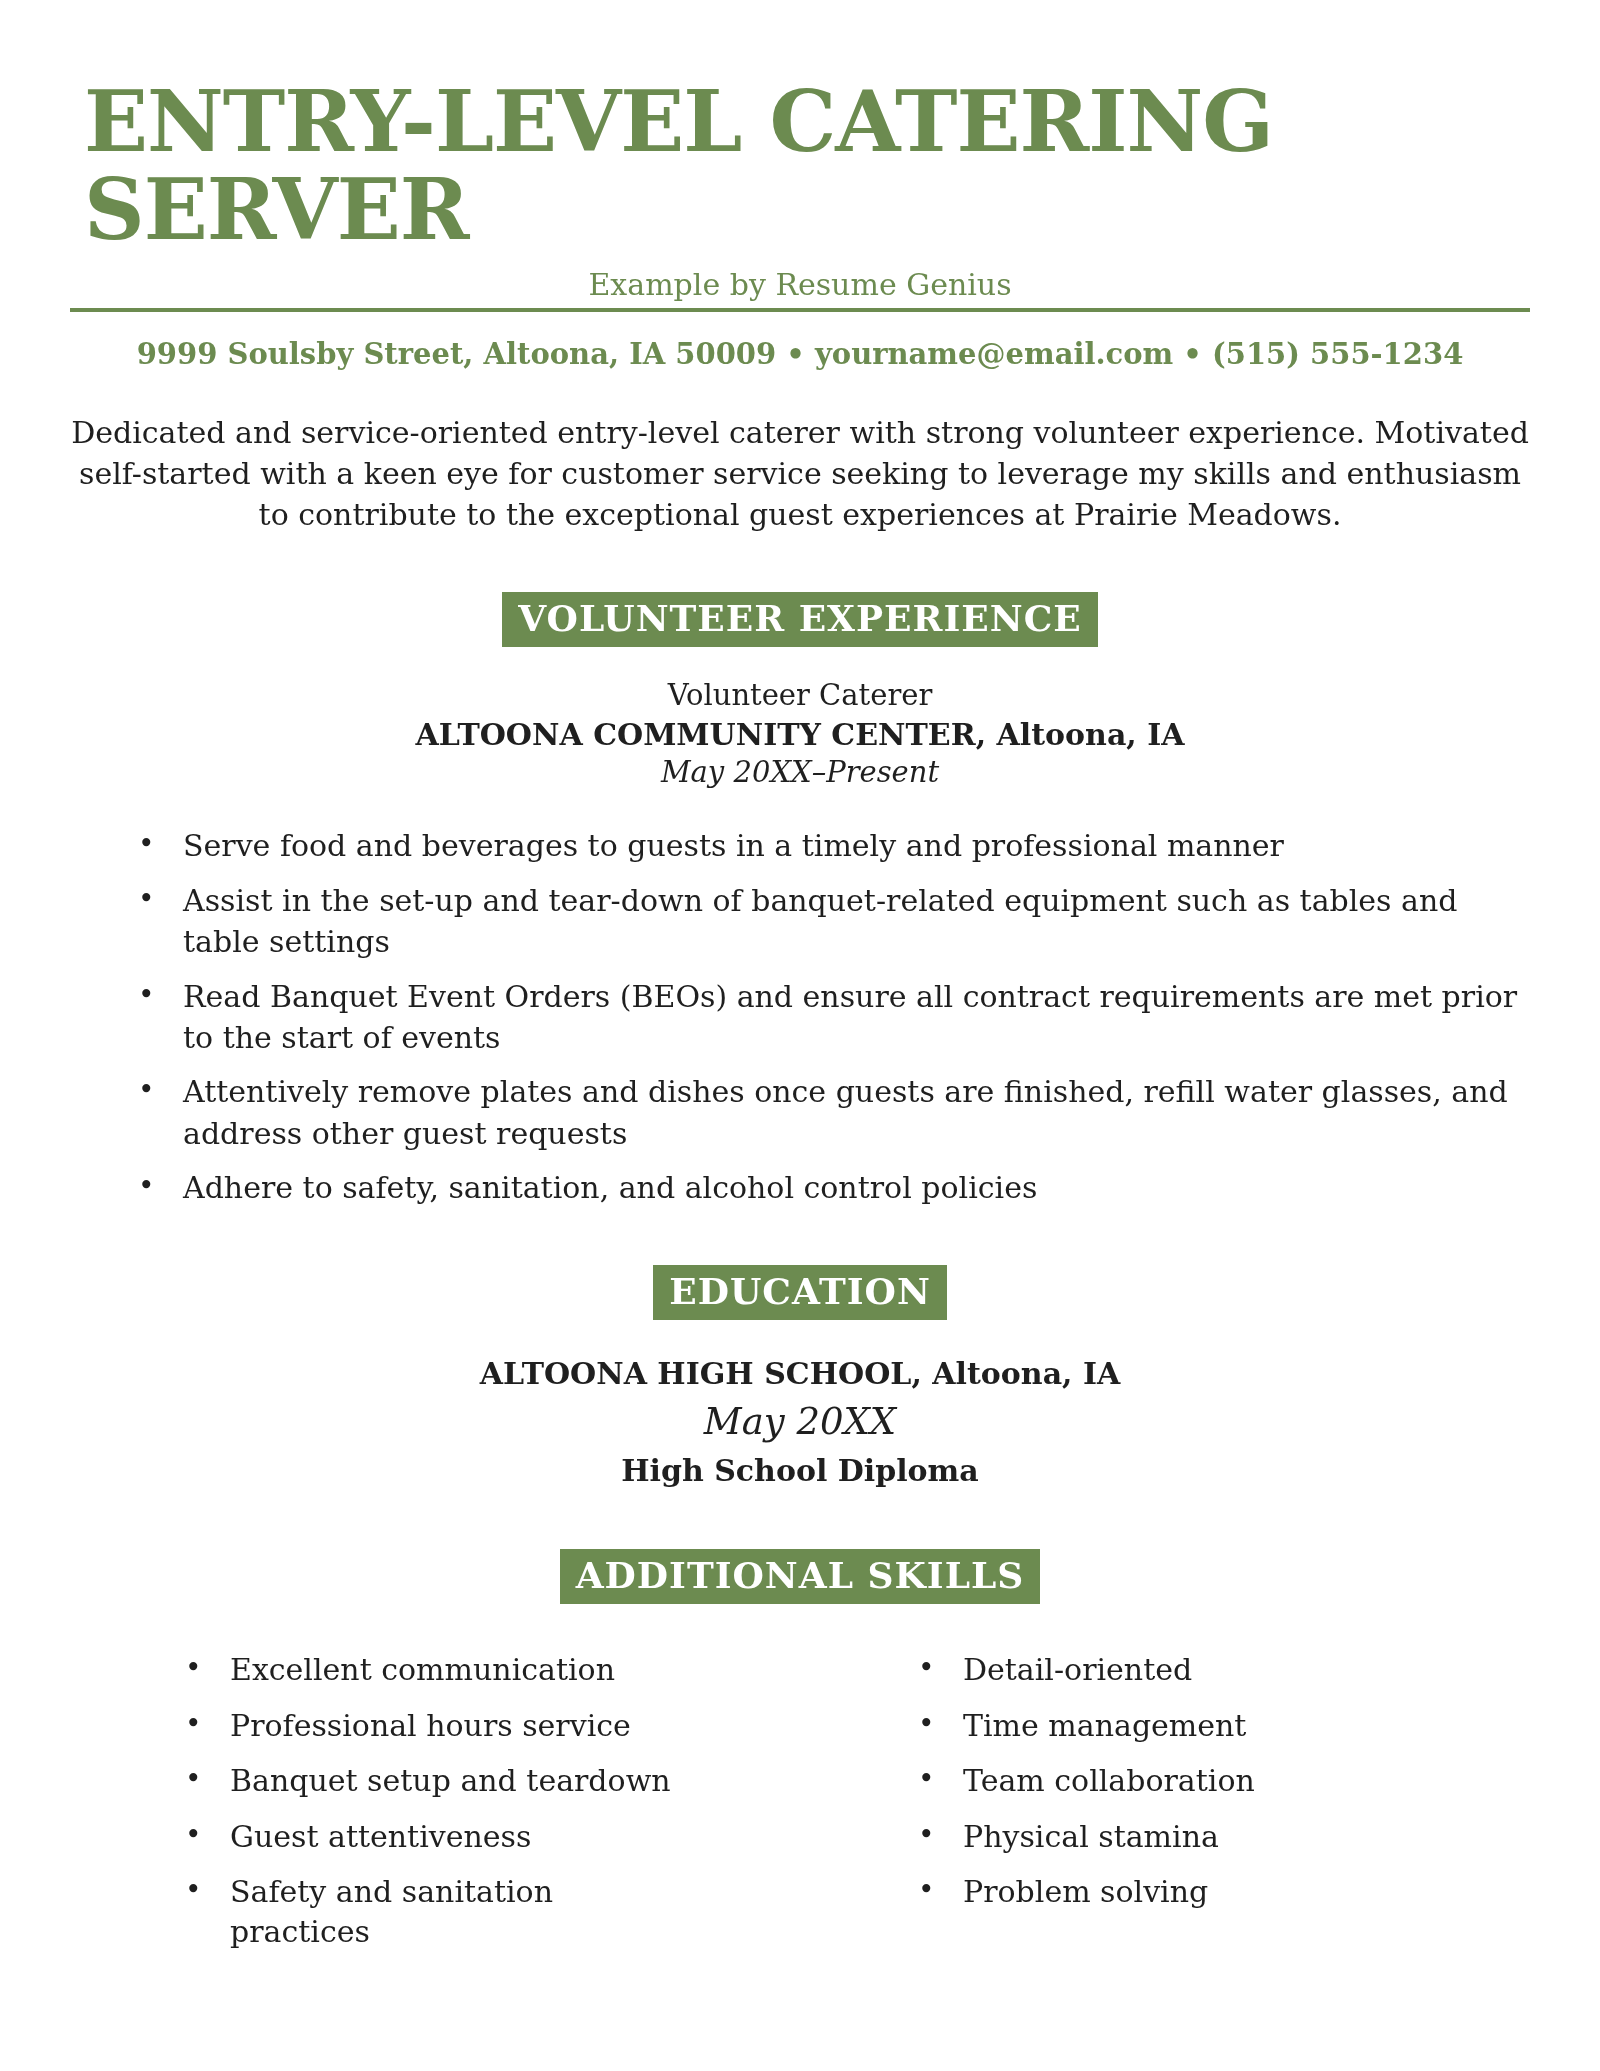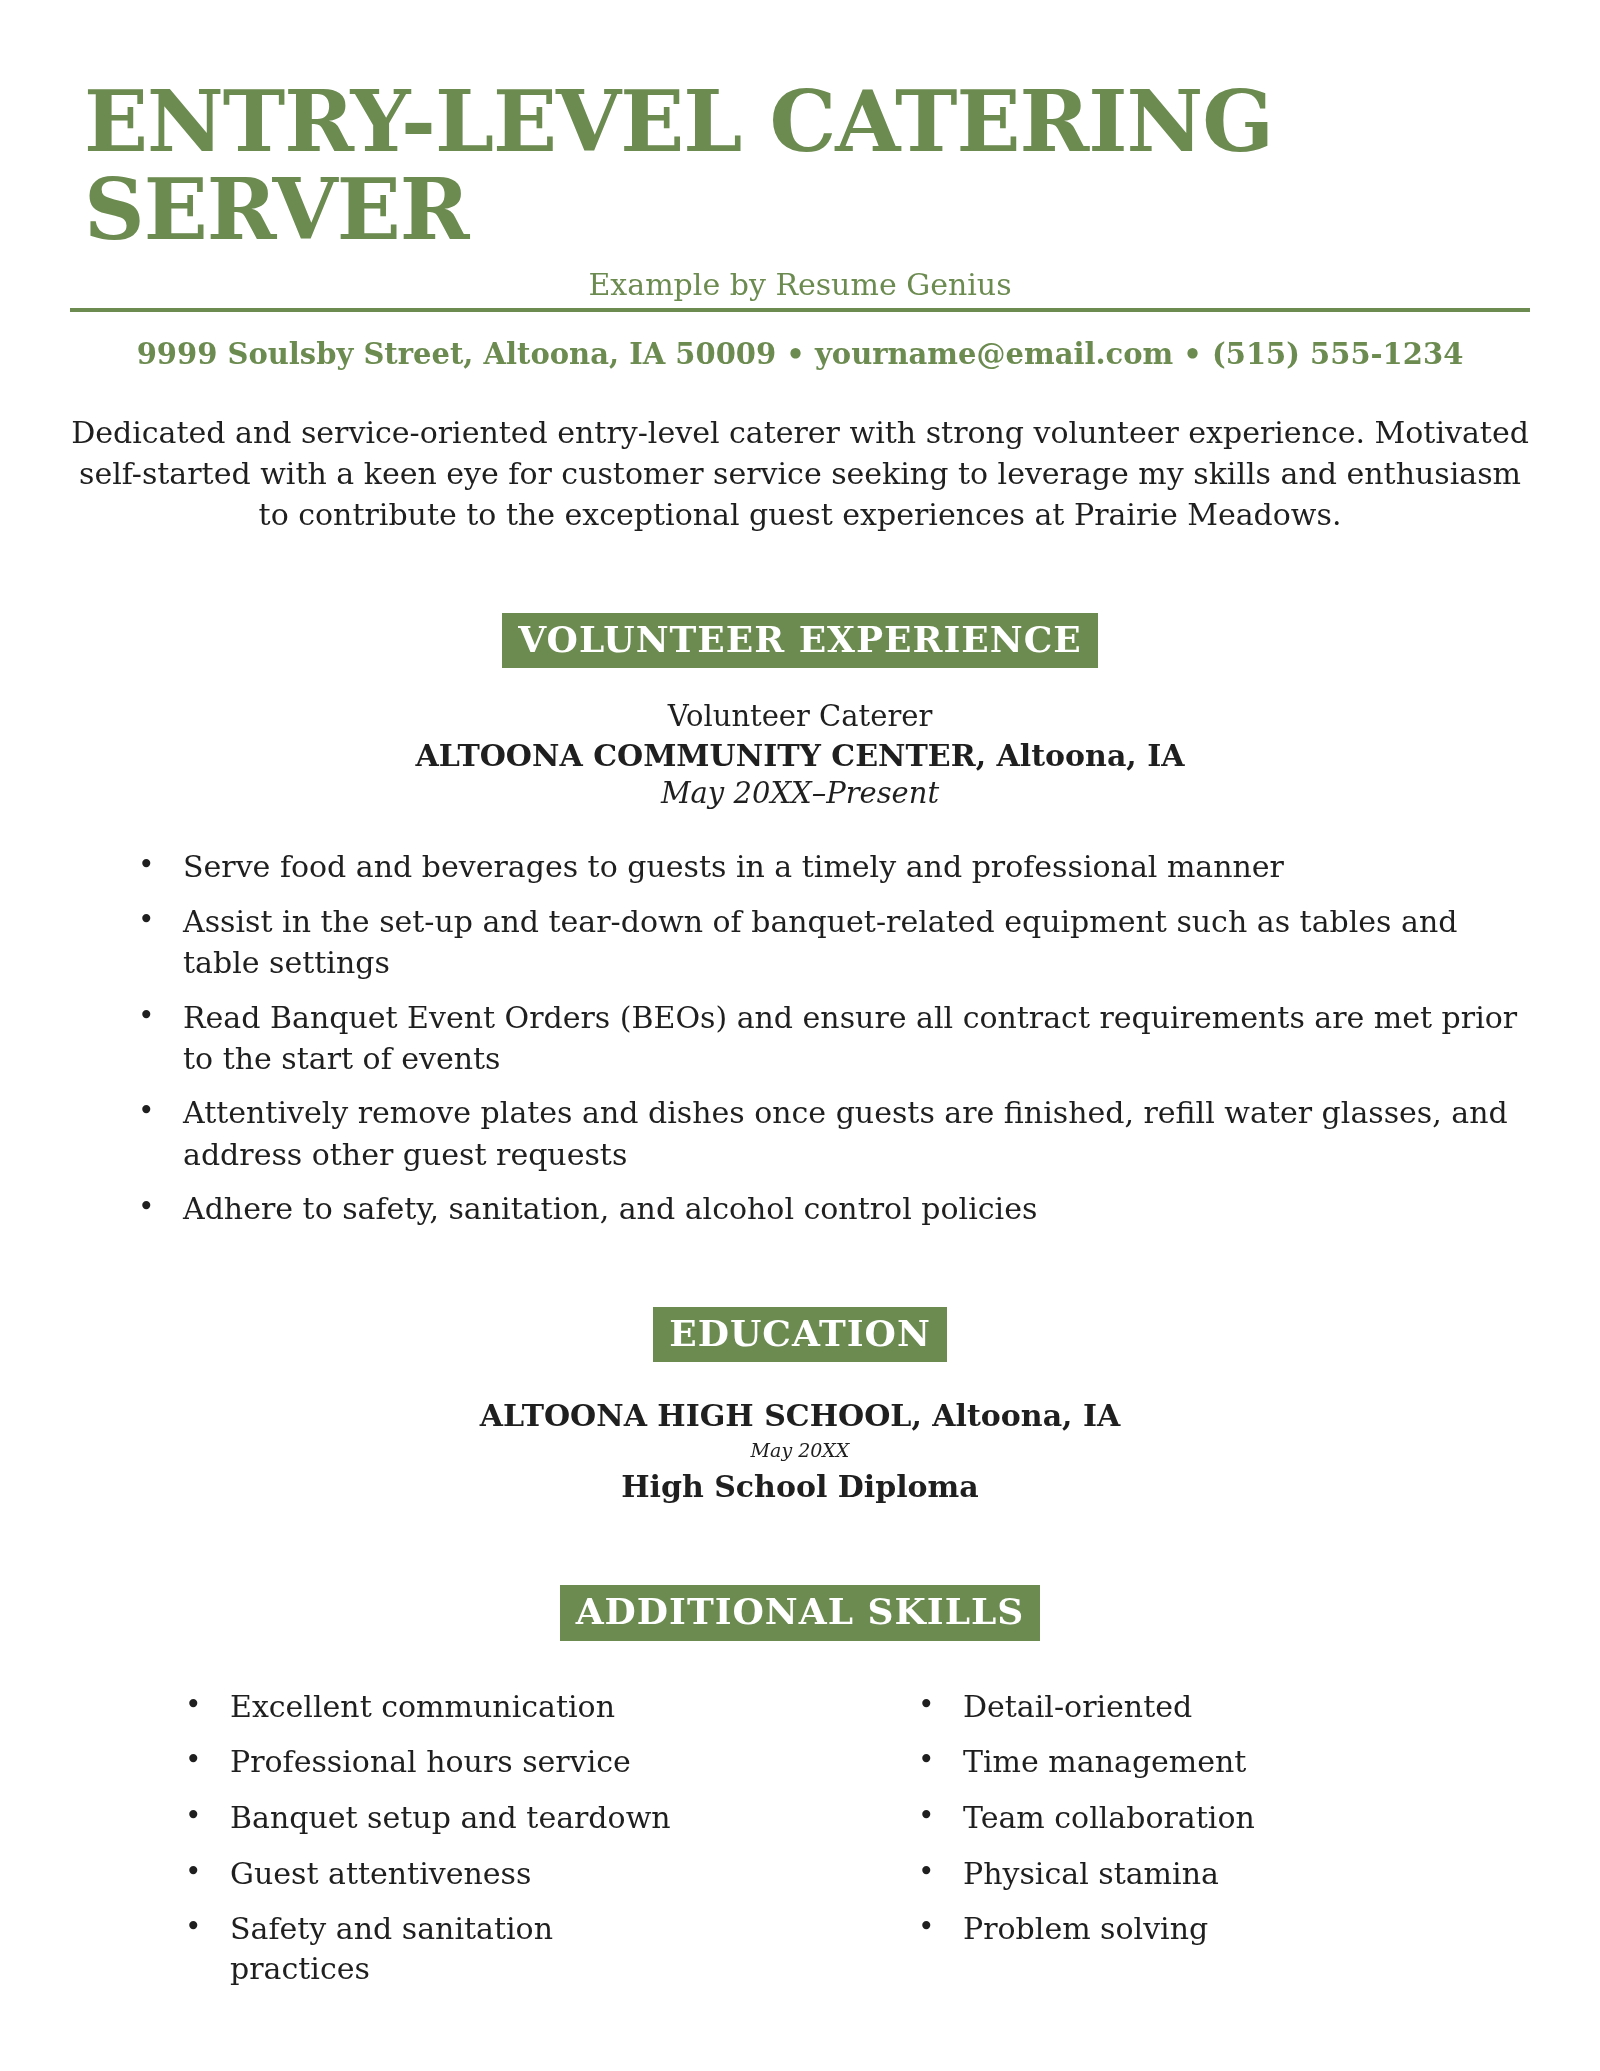--- a/index.html
+++ b/index.html
@@ -34,40 +34,39 @@
   .summary {
     font-size:30px; line-height:1.36; text-align:center;
     margin:42px auto 0; max-width:1460px;
   }
 
   .section-bar { display:flex; justify-content:center; margin-top:56px; }
   .section-bar .label {
     background:var(--accent); color:#ffffff; font-weight:700;
     font-size:36px; line-height:1.15; padding:6px 16px 8px;
     letter-spacing:1px;
-    margin-top:21px;
   }
 
   .job-head { text-align:center; margin-top:30px; line-height:1.3; }
   .job-role  { font-size:29px; }
   .job-org   { font-size:30px; font-weight:700; }
   .job-dates { font-size:29px; font-style:italic; }
 
   ul.bullets {
     list-style:none; margin:34px 0 0 0; padding:0;
     font-size:30px; line-height:1.38;
   }
   ul.bullets li { position:relative; padding-left:113px; margin-bottom:13px; max-width:1460px; }
   ul.bullets li::before {
     content:"•"; position:absolute; left:68px; top:0px; font-size:28px;
   }
 
   .edu-block { text-align:center; margin-top:32px; line-height:1.45; }
   .edu-school { font-size:30px; font-weight:700; }
-  .edu-date   { font-size:19px; font-style:italic; }
+  .edu-date   { font-size:37px; font-style:italic; }
   .edu-degree { font-size:30px; font-weight:700; }
 
   .skills { display:flex; margin-top:46px; font-size:30px; }
   .skills ul { list-style:none; margin:0; padding:0; }
   .skills li { position:relative; padding-left:45px; margin-bottom:16px; line-height:1.32; }
   .skills li::before {
     content:"•"; position:absolute; left:0; top:0px; font-size:28px;
   }
   .skills .col-left  { margin-left:115px; width:487px; }
   .skills .col-right { margin-left:246px; width:560px; }

